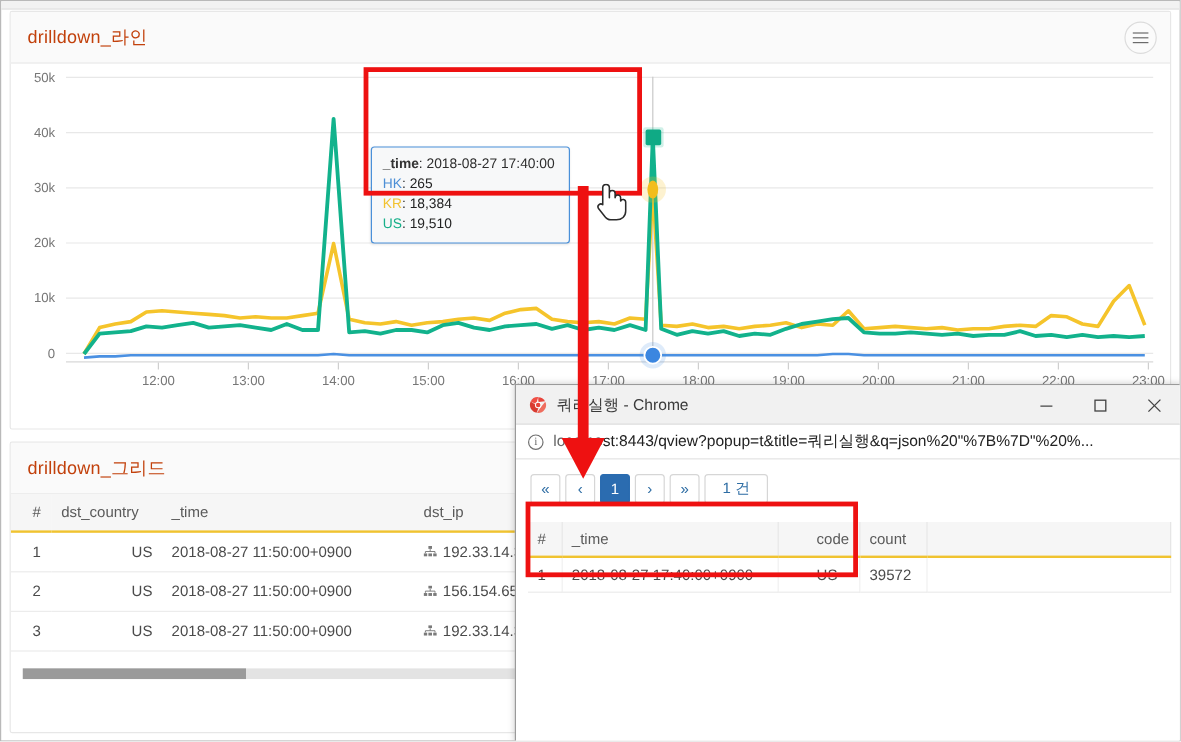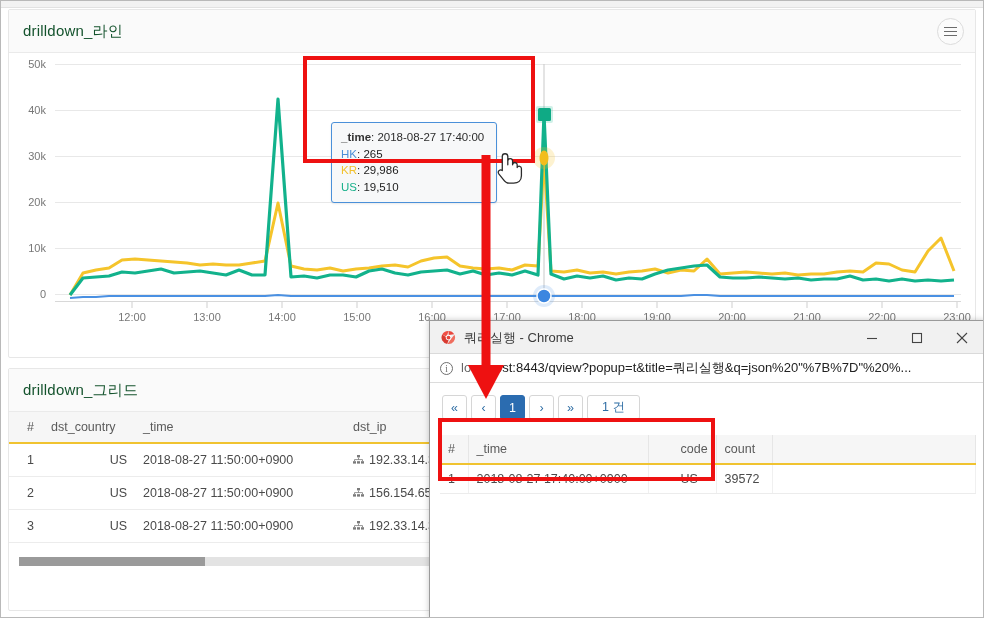--- a/index.html
+++ b/index.html
@@ -31,40 +31,40 @@
     border: 1px solid #e7e7e7;
     border-radius: 2px;
   }
   .panel-head {
     position: relative; height: 43px;
     background: #fafafa;
     border-bottom: 1px solid #eaeaea;
   }
   .panel-title {
     position: absolute; left: 14px; top: 12px;
-    font-size: 15px; color: #14532d; letter-spacing: .2px;
+    font-size: 15px; color: #c2410c; letter-spacing: .2px;
   }
   .hamburger {
     position: absolute; right: 11px; top: 8px;
     width: 27px; height: 27px; border-radius: 50%;
     border: 1px solid #dcdcdc; background: #fbfbfb;
     display: flex; align-items: center; justify-content: center;
     cursor: pointer;
   }
   .hamburger i {
     display: block; width: 13px; height: 1.5px; background: #6b6b6b;
     box-shadow: 0 -4px 0 #6b6b6b, 0 4px 0 #6b6b6b;
   }
 
   .chartwrap { position: relative; width: 100%; height: 305px; }
   .chart-svg { position: absolute; left: 0; top: 0; }
 
   
   .tooltip {
-    position: absolute; left: 322px; top: 69px;
+    position: absolute; left: 300px; top: 69px;
     width: 166px;
     background: #f7f8f9;
     border: 1px solid #4a90d9;
     border-radius: 3px;
     padding: 6px 9px 7px 9px;
     font-size: 11.5px;
     line-height: 16.5px;
     color: #2d2d2d;
     box-shadow: 0 1px 2px rgba(0,0,0,.09);
     z-index: 6;
@@ -305,21 +305,21 @@
       </svg>
 
       <div class="tooltip">
         <div class="tt-row">
           <span class="tt-key-time">_time</span><span>: </span><span>2018-08-27 17:40:00</span>
         </div>
         <div class="tt-row">
           <span class="tt-k-hk">HK</span><span>: </span><span class="tt-v">265</span>
         </div>
         <div class="tt-row">
-          <span class="tt-k-kr">KR</span><span>: </span><span class="tt-v">29,986</span>
+          <span class="tt-k-kr">KR</span><span>: </span><span class="tt-v">18,384</span>
         </div>
         <div class="tt-row">
           <span class="tt-k-us">US</span><span>: </span><span class="tt-v">19,510</span>
         </div>
       </div>
 
       <svg class="cursor-hand" style="left:487px; top:100px;" width="30" height="36" viewBox="0 0 30 36">
         <path d="M9 20 L9 6 a3 3 0 0 1 6 0 L15 15 L15 11 a2.6 2.6 0 0 1 5.2 0 L20.2 15 a2.5 2.5 0 0 1 5 0 l0 3 a2.4 2.4 0 0 1 4.6 1 L29.8 27 c0 5 -3.6 8 -8.4 8 l-5 0 c-3 0 -4.6 -1.6 -6.4 -4.2 L5 24.5 a2.6 2.6 0 0 1 4 -3.2 z" fill="#ffffff" stroke="#2b2b2b" stroke-width="1.4" stroke-linejoin="round" transform="translate(-2,-2) scale(0.92)"></path>
       </svg>
     </div>

